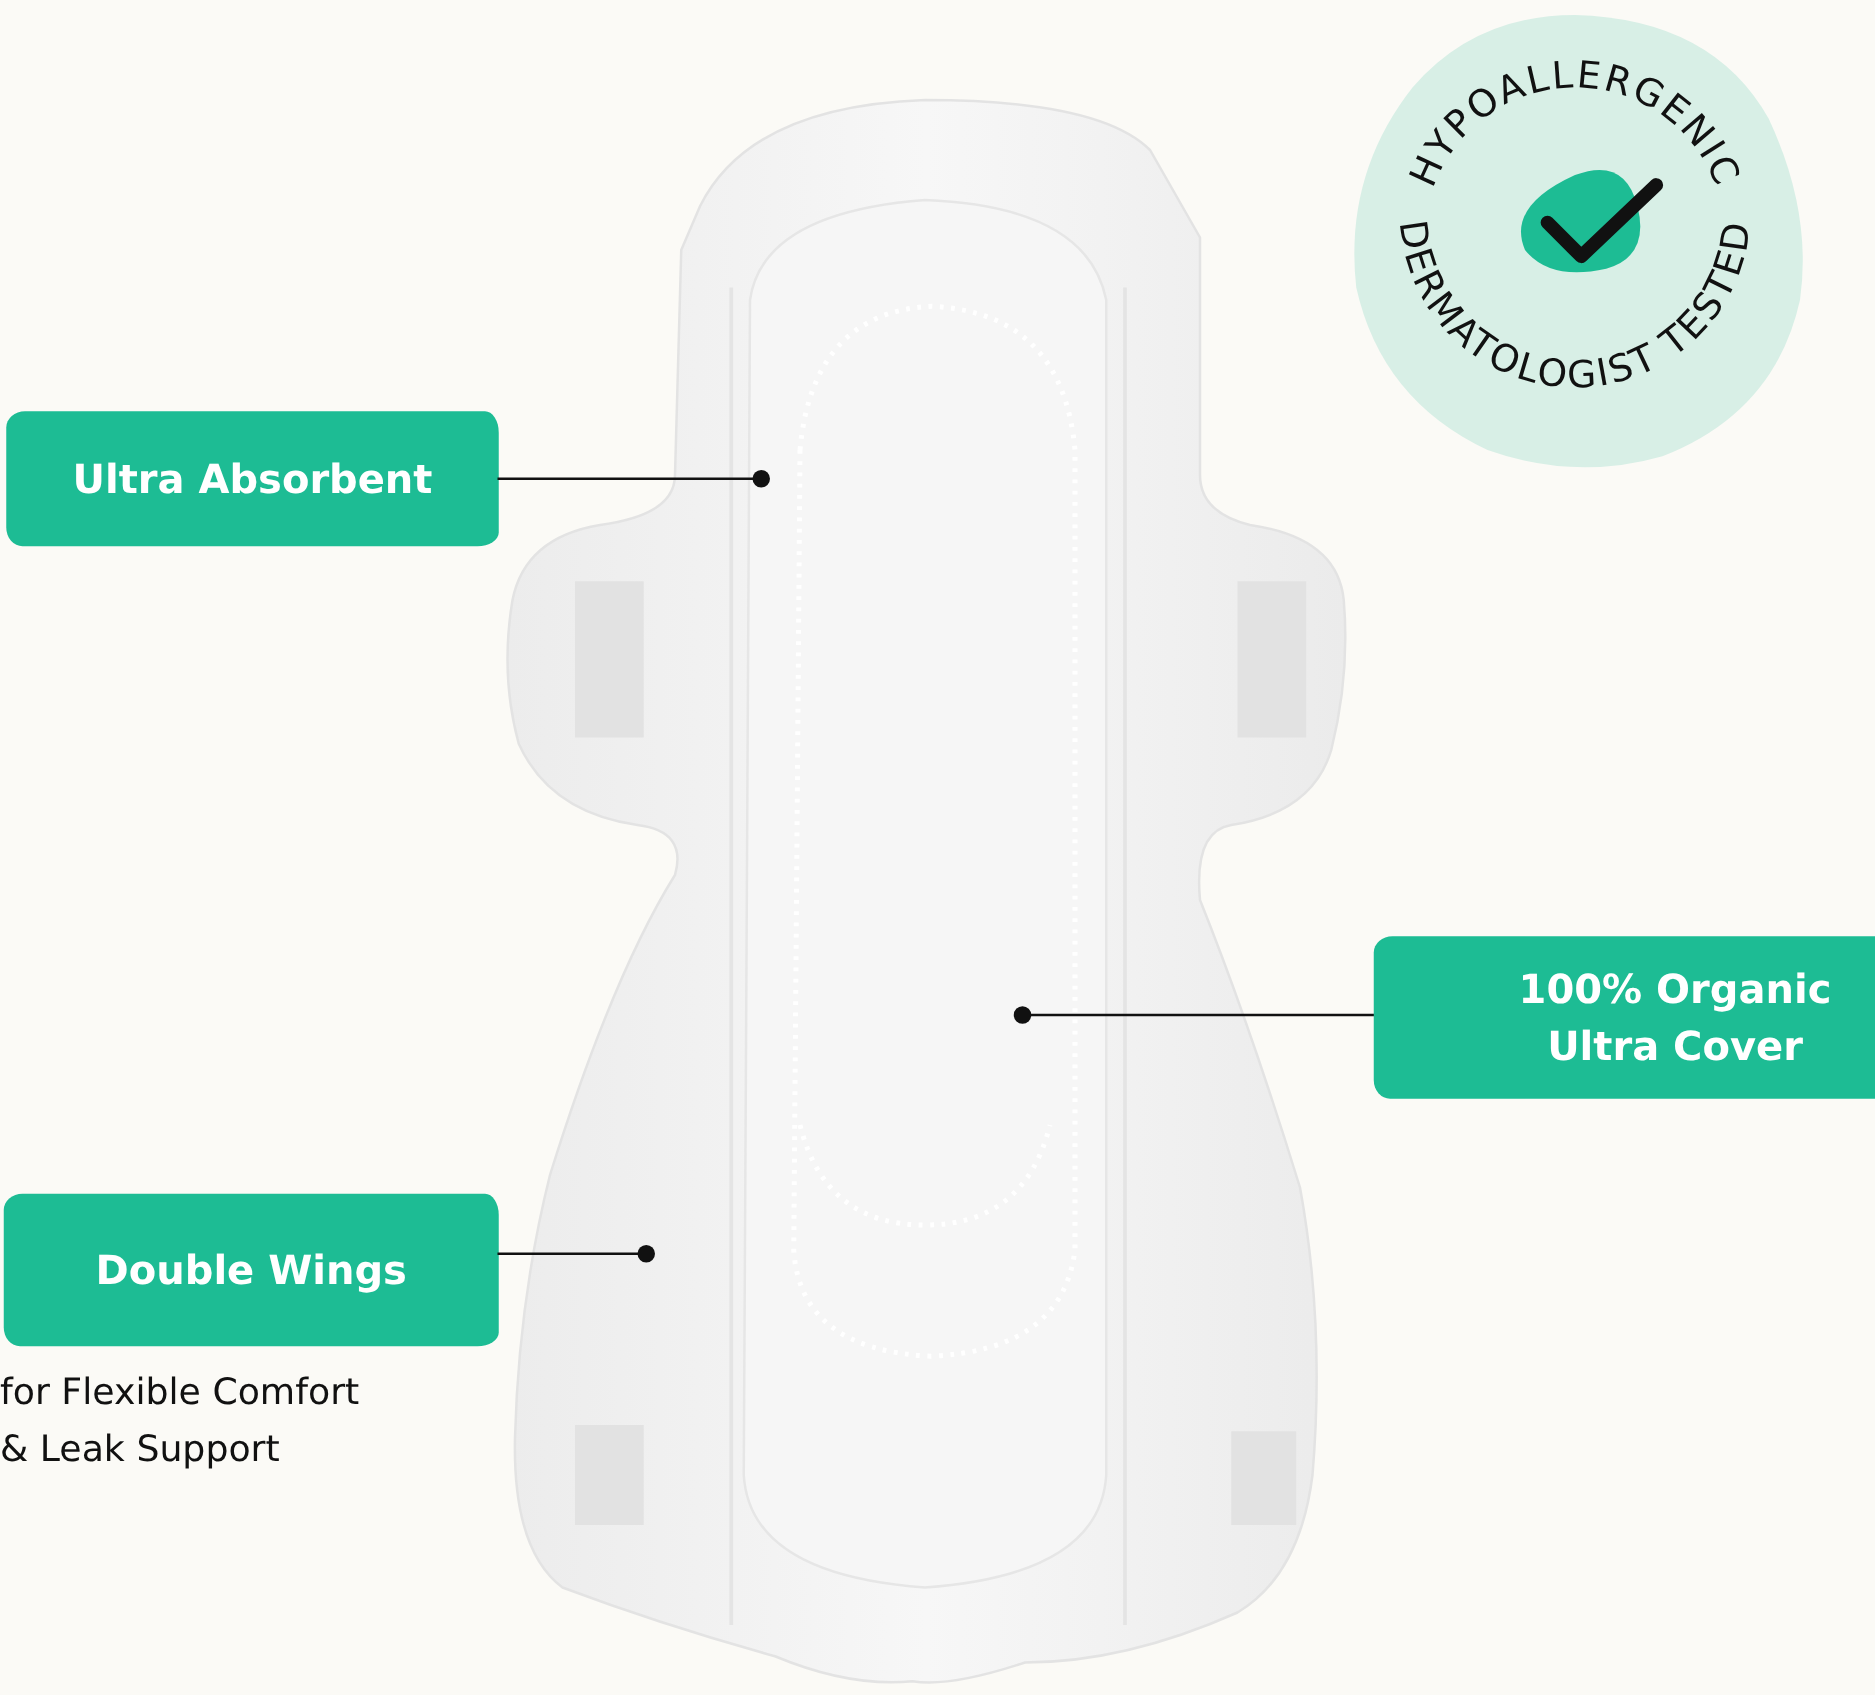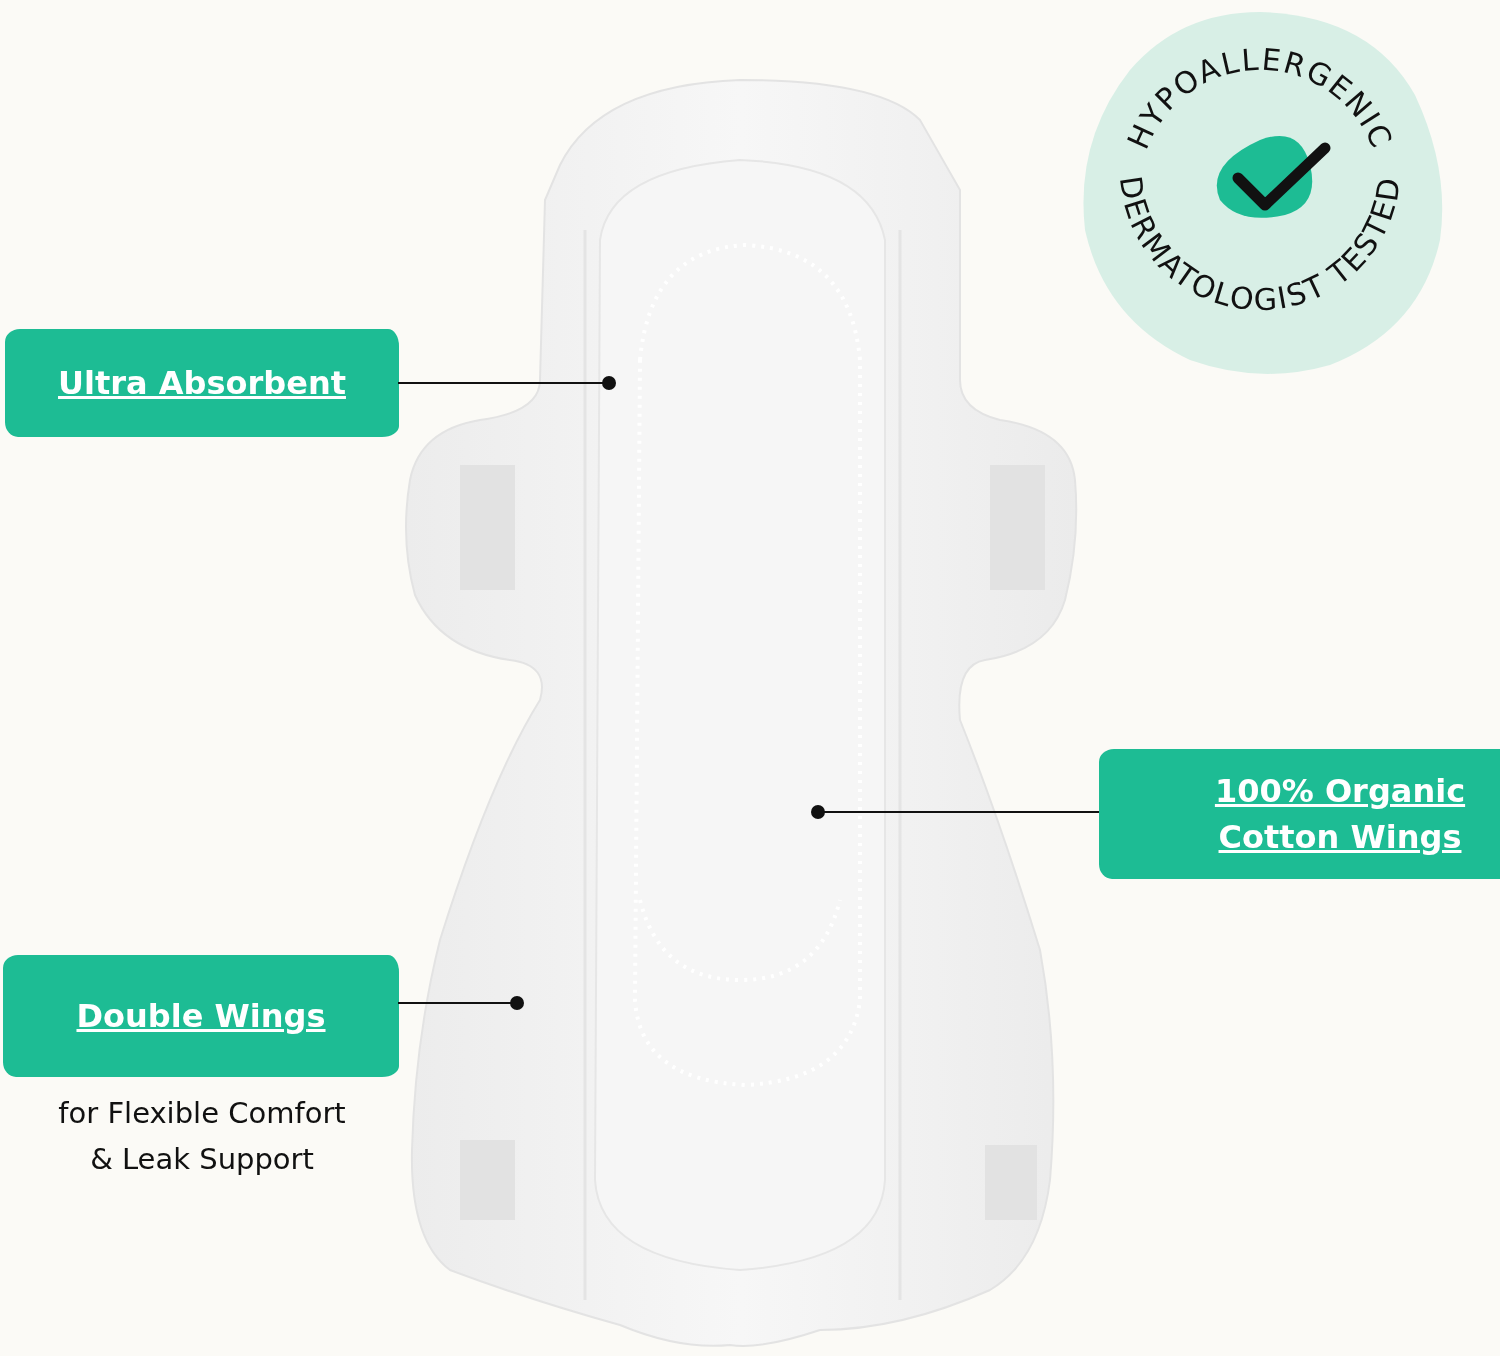--- a/index.html
+++ b/index.html
@@ -8,27 +8,26 @@
     background: #fbfaf6;
     font-family: "DejaVu Sans", sans-serif;
   }
   .pad-wrap { position: absolute; left: 0; top: 0; width: 1500px; height: 1356px; }
   .label-box {
     position: absolute; background: #1dbc94; color: #ffffff;
     font-family: "DejaVu Sans", sans-serif; font-weight: bold;
     display: flex; align-items: center; justify-content: center; text-align: center;
     border-radius: 14px 10px 16px 12px / 12px 16px 10px 14px;
     box-shadow: 0 0 0 1px #1dbc94;
-    text-decoration: underline;
   }
   .ultra { left: 6px; top: 330px; width: 392px; height: 106px; font-size: 32px; }
   .wings { left: 4px; top: 956px; width: 394px; height: 120px; font-size: 32px; }
   .cotton { left: 1100px; top: 750px; width: 392px; height: 128px; font-size: 32px; line-height: 46px; flex-direction: column; padding-left: 44px; }
   .sub-text {
-    position: absolute; left: 0; top: 1090px; width: 404px; text-align: center;
+    position: absolute; left: 0; top: 1090px; width: 404px; text-align: left;
     font-size: 29px; color: #111; line-height: 46px;
   }
   .line { position: absolute; height: 2px; background: #111; }
   .dot { position: absolute; width: 14px; height: 14px; border-radius: 50%; background: #111; }
   .badge { position: absolute; left: 1070px; top: 0px; width: 380px; height: 380px; }
   .badge text { font-family: "DejaVu Sans", sans-serif; font-size: 30px; fill: #111; letter-spacing: 2px; }
 </style>
 </head>
 <body>
 
@@ -76,21 +75,21 @@
 <div class="label-box ultra">
   <span>Ultra Absorbent</span>
 </div>
 <div class="line" style="left:398px; top:382px; width:210px;"></div>
 <div class="dot" style="left:602px; top:376px;"></div>
 
 <div class="line" style="left:818px; top:811px; width:284px;"></div>
 <div class="dot" style="left:811px; top:805px;"></div>
 <div class="label-box cotton">
   <span>100% Organic</span>
-  <span>Cotton Wings</span>
+  <span>Ultra Cover</span>
 </div>
 
 <div class="label-box wings">
   <span>Double Wings</span>
 </div>
 <div class="line" style="left:398px; top:1002px; width:118px;"></div>
 <div class="dot" style="left:510px; top:996px;"></div>
 <div class="sub-text">
   <div>for Flexible Comfort</div>
   <div>&amp; Leak Support</div>

